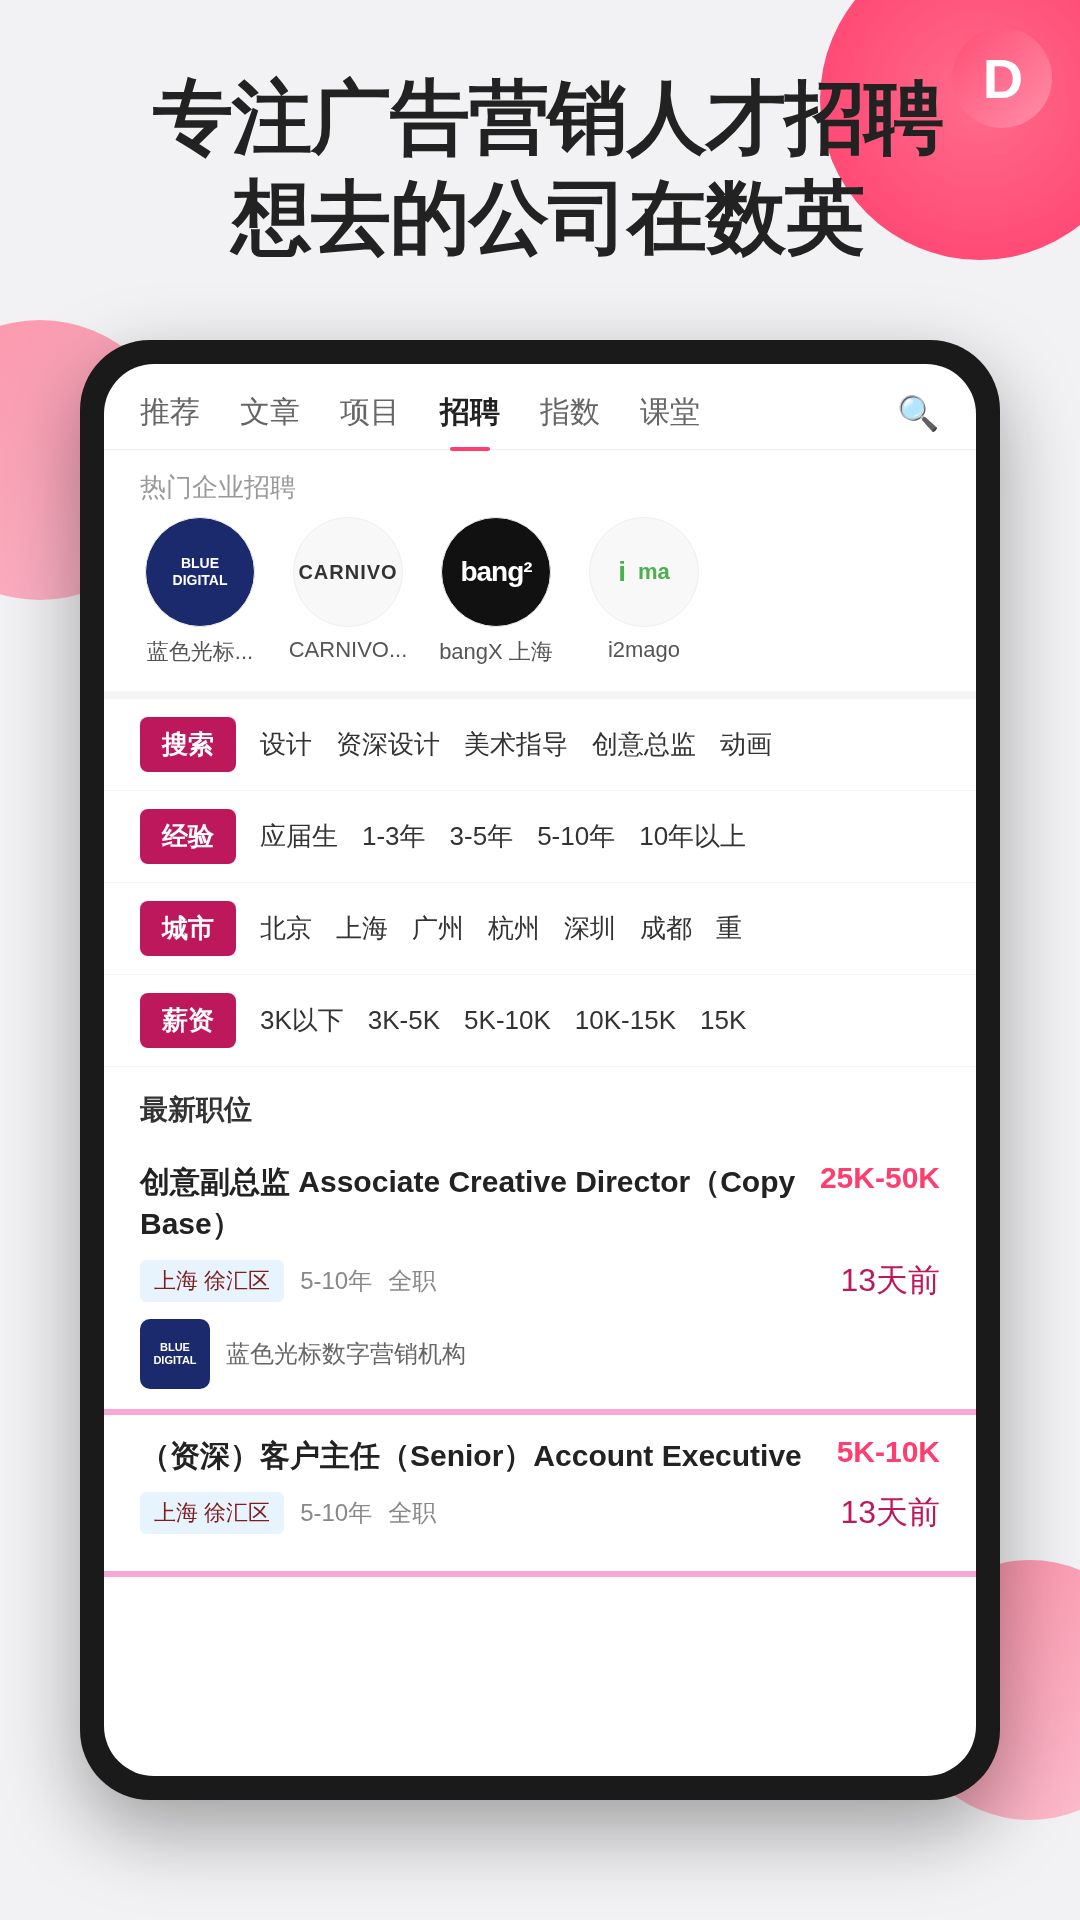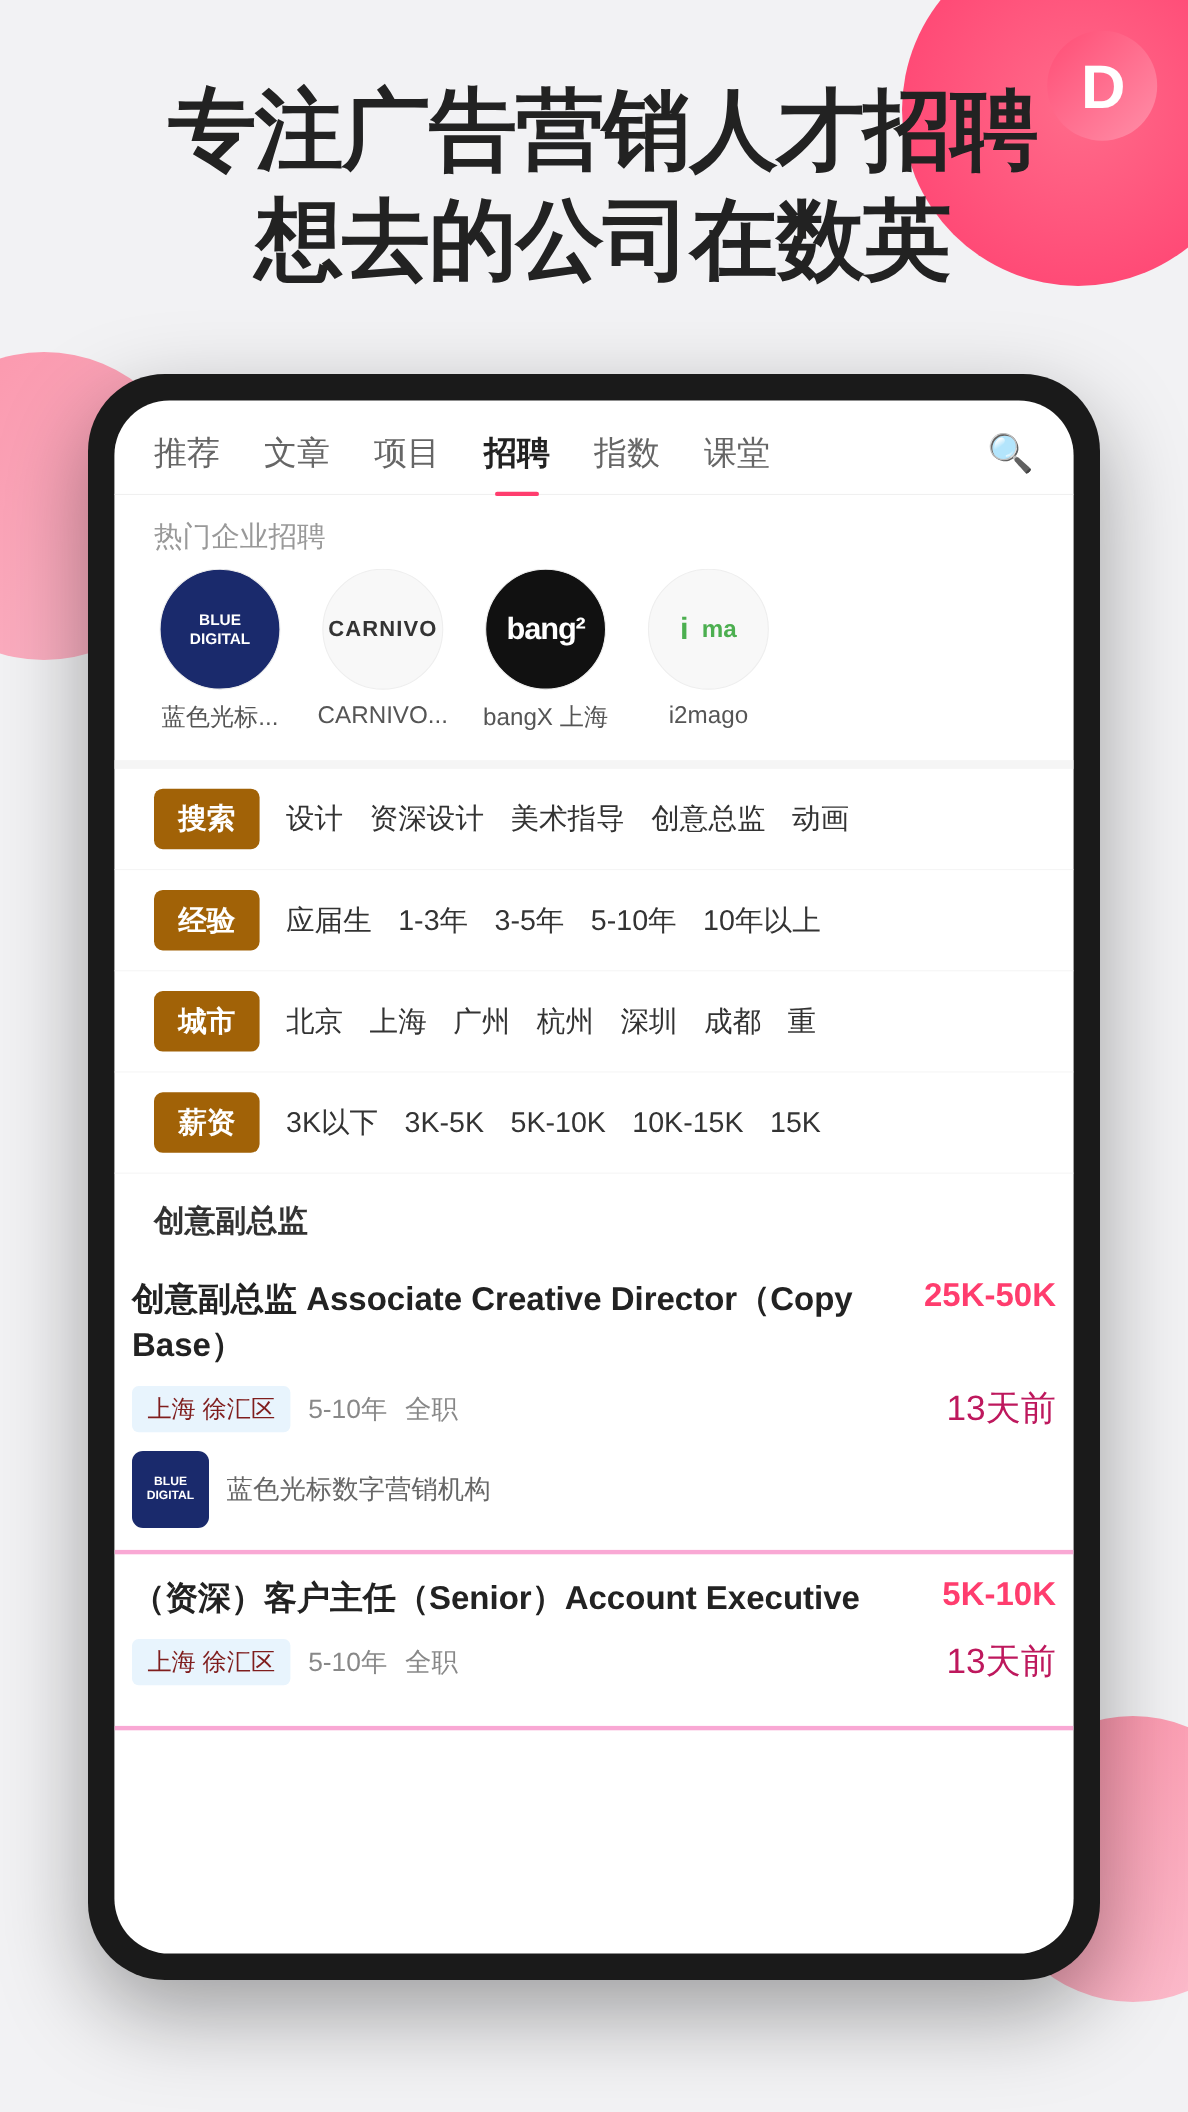--- a/index.html
+++ b/index.html
@@ -246,21 +246,21 @@
       border-top: 8px solid #f5f5f5;
     }
     .filter-row {
       display: flex;
       align-items: center;
       padding: 18px 36px;
       gap: 24px;
       border-bottom: 1px solid #f5f5f5;
     }
     .filter-tag {
-      background: #a16207;
+      background: #be185d;
       color: white;
       border-radius: 8px;
       padding: 10px 22px;
       font-size: 26px;
       font-weight: 600;
       white-space: nowrap;
       flex-shrink: 0;
     }
     .filter-option {
       font-size: 26px;
@@ -275,22 +275,22 @@
     }
     .jobs-title {
       padding: 24px 36px 12px;
       font-size: 28px;
       color: #333;
       font-weight: 600;
     }
 
     
     .job-card {
-      padding: 20px 16px;
-      border-bottom: 4px solid #f9a8d4;
+      padding: 20px 36px;
+      border-bottom: 6px solid #f9a8d4;
     }
     .job-title-row {
       display: flex;
       justify-content: space-between;
       align-items: flex-start;
       margin-bottom: 14px;
     }
     .job-title {
       font-size: 30px;
       font-weight: 700;
@@ -452,21 +452,21 @@
           <span class="filter-option">3K以下</span>
           <span class="filter-option">3K-5K</span>
           <span class="filter-option">5K-10K</span>
           <span class="filter-option">10K-15K</span>
           <span class="filter-option">15K</span>
         </div>
 
       </div>
 
       <div class="jobs-section">
-        <div class="jobs-title">创意副总监</div>
+        <div class="jobs-title">最新职位</div>
 
         <div class="job-card">
           <div class="job-title-row">
             <span class="job-title">创意副总监 Associate Creative Director（Copy Base）</span>
             <span class="job-salary">25K-50K</span>
           </div>
           <div class="job-meta">
             <span class="job-location-tag">上海 徐汇区</span>
             <span class="job-meta-text">5-10年</span>
             <span class="job-meta-text">全职</span>

